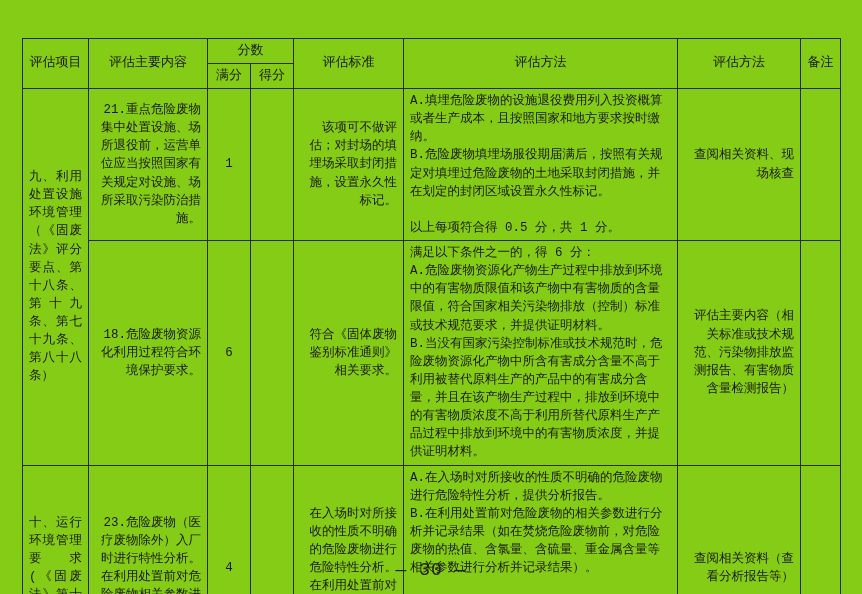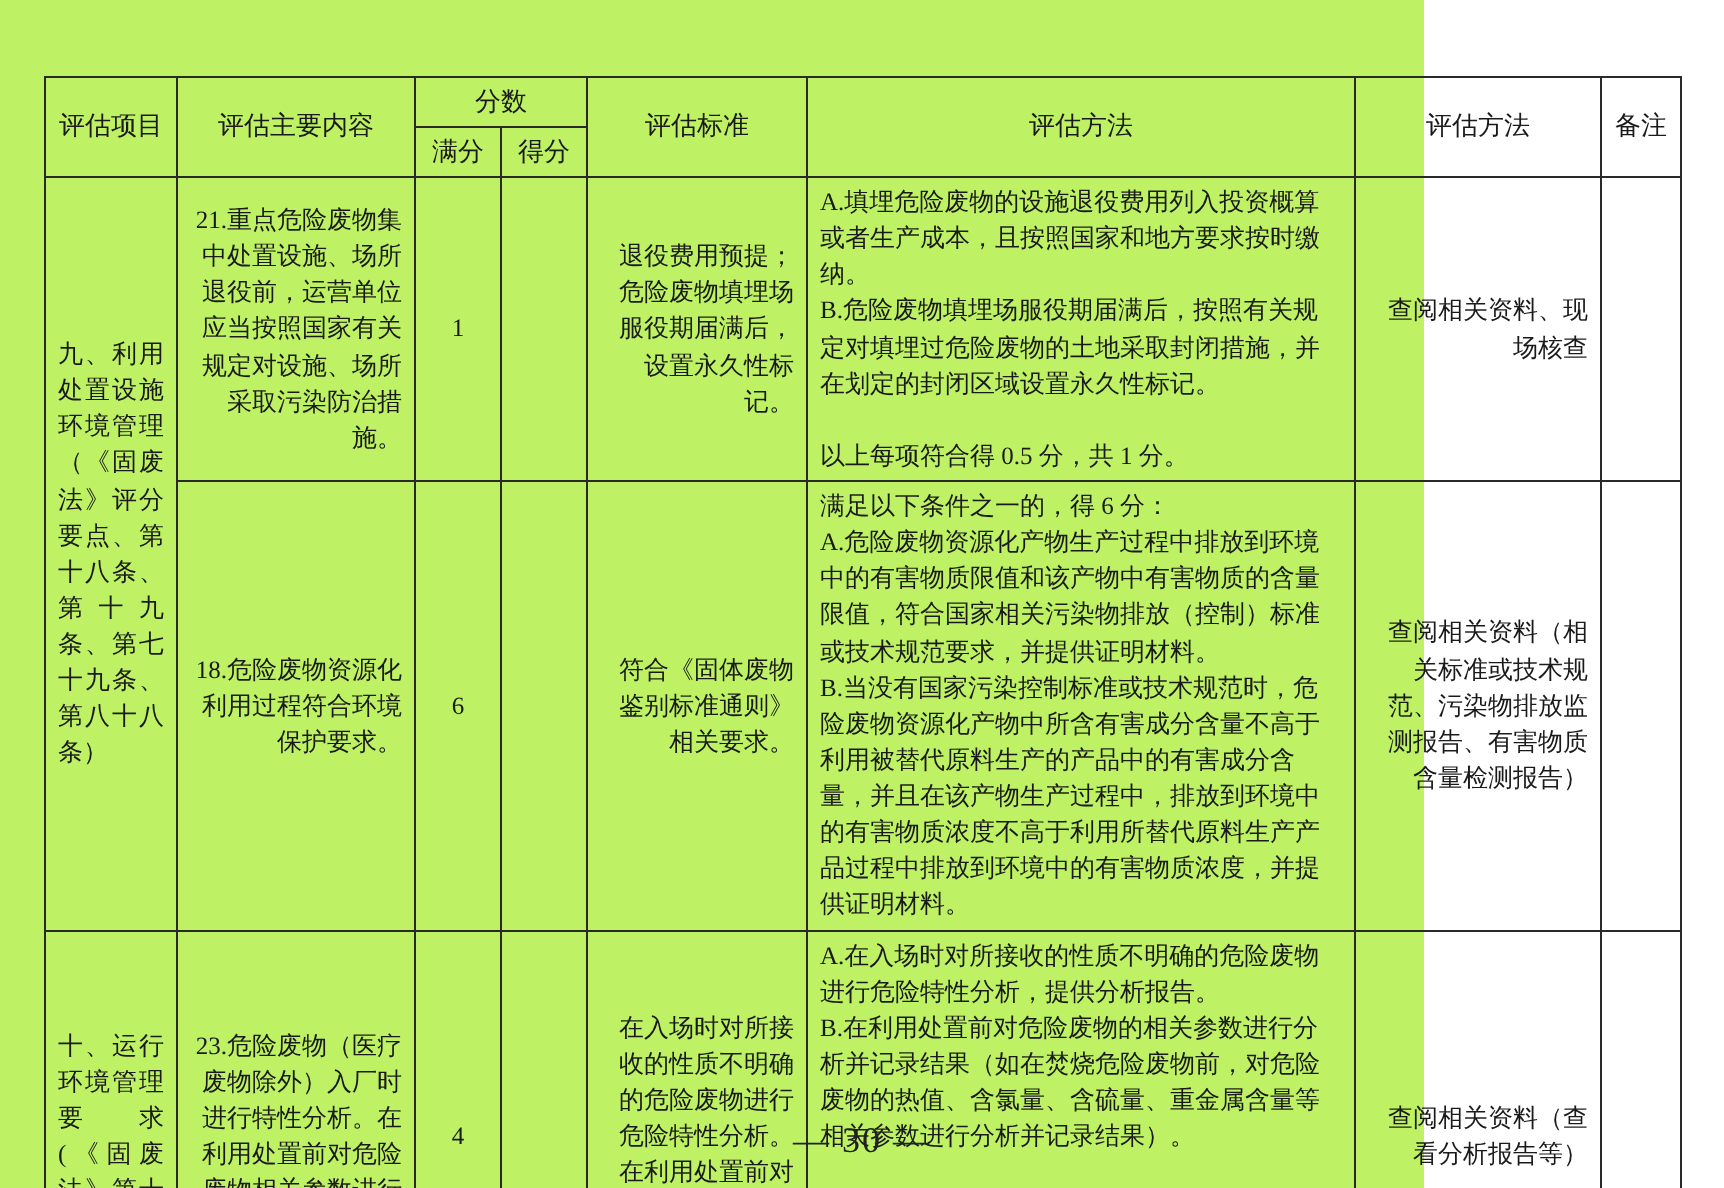--- a/index.html
+++ b/index.html
@@ -7,23 +7,24 @@
     padding: 0;
     background: #ffffff;
     width: 862px;
     height: 594px;
     overflow: hidden;
     font-family: "Liberation Serif", "DejaVu Serif", serif;
     color: #1a1a1a;
   }
   .page {
     position: relative;
-    width: 712px;
+    width: 862px;
     height: 594px;
-    background: #bef264;
+    background: #84cc16;
+    font-family: Liberation Mono, monospace;
   }
   table.eval {
     position: absolute;
     left: 22px;
     top: 38px;
     border-collapse: collapse;
     table-layout: fixed;
     width: 818px;
     font-size: 12.5px;
     line-height: 1.45;
@@ -105,37 +106,37 @@
         <th>满分</th>
         <th>得分</th>
       </tr>
     </thead>
     <tbody>
       <tr class="row-1">
         <td rowspan="2" class="c-item">九、利用处置设施环境管理（《固废法》评分要点、第十八条、第十九条、第七十九条、第八十八条）</td>
         <td class="c-content">21.重点危险废物集中处置设施、场所退役前，运营单位应当按照国家有关规定对设施、场所采取污染防治措施。</td>
         <td class="c-score">1</td>
         <td class="c-score"></td>
-        <td class="c-standard">退役费用预提；危险废物填埋场服役期届满后，设置永久性标记。</td>
+        <td class="c-standard">该项可不做评估；对封场的填埋场采取封闭措施，设置永久性标记。</td>
         <td class="c-points">A.填埋危险废物的设施退役费用列入投资概算或者生产成本，且按照国家和地方要求按时缴纳。
 B.危险废物填埋场服役期届满后，按照有关规定对填埋过危险废物的土地采取封闭措施，并在划定的封闭区域设置永久性标记。
 
 以上每项符合得 0.5 分，共 1 分。</td>
         <td class="c-method">查阅相关资料、现场核查</td>
         <td class="c-remark"></td>
       </tr>
       <tr class="row-2">
         <td class="c-content">18.危险废物资源化利用过程符合环境保护要求。</td>
         <td class="c-score">6</td>
         <td class="c-score"></td>
         <td class="c-standard">符合《固体废物鉴别标准通则》相关要求。</td>
         <td class="c-points">满足以下条件之一的，得 6 分：
 A.危险废物资源化产物生产过程中排放到环境中的有害物质限值和该产物中有害物质的含量限值，符合国家相关污染物排放（控制）标准或技术规范要求，并提供证明材料。
 B.当没有国家污染控制标准或技术规范时，危险废物资源化产物中所含有害成分含量不高于利用被替代原料生产的产品中的有害成分含量，并且在该产物生产过程中，排放到环境中的有害物质浓度不高于利用所替代原料生产产品过程中排放到环境中的有害物质浓度，并提供证明材料。</td>
-        <td class="c-method">查阅相关资料（相关标准或技术规范、污染物排放监测报告、有害物质含量检测报告）</td>
+        <td class="c-method">评估主要内容（相关标准或技术规范、污染物排放监测报告、有害物质含量检测报告）</td>
         <td class="c-remark"></td>
       </tr>
       <tr class="row-3">
         <td class="c-item">十、运行环境管理要求(《固废法》第十九条)</td>
         <td class="c-content">23.危险废物（医疗废物除外）入厂时进行特性分析。在利用处置前对危险废物相关参数进行分析。</td>
         <td class="c-score">4</td>
         <td class="c-score"></td>
         <td class="c-standard">在入场时对所接收的性质不明确的危险废物进行危险特性分析。在利用处置前对危险废物相关参数进行分析。</td>
         <td class="c-points">A.在入场时对所接收的性质不明确的危险废物进行危险特性分析，提供分析报告。
 B.在利用处置前对危险废物的相关参数进行分析并记录结果（如在焚烧危险废物前，对危险废物的热值、含氯量、含硫量、重金属含量等相关参数进行分析并记录结果）。

